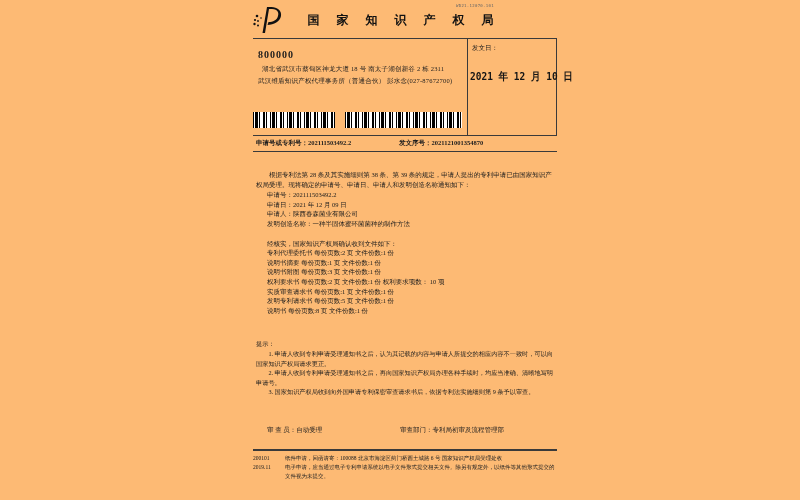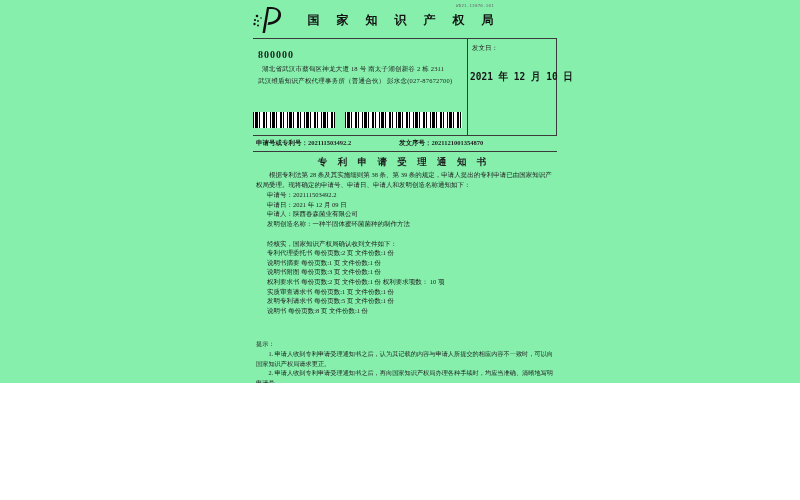--- a/index.html
+++ b/index.html
@@ -1,16 +1,16 @@
 <!DOCTYPE html>
 <html><head>
 <meta charset="utf-8">
 <style>
   html,body{margin:0;padding:0;background:#ffffff;}
-  #page{position:relative;width:800px;height:383px;background:#86efac;overflow:hidden;
+  #page{position:relative;width:800px;height:500px;background:#fdba74;overflow:hidden;
         font-family:"Liberation Serif","DejaVu Serif",serif;color:#1d1d1d;text-decoration:underline;}
   .abs{position:absolute;}
   
   #logo{left:252px;top:6px;width:30px;height:30px;}
   #org-title{left:250px;top:12px;width:308px;text-align:center;font-size:12px;font-weight:bold;
              letter-spacing:7px;color:#111;}
   #corner-code{left:456px;top:3px;font-size:4px;color:#666;font-family:"DejaVu Sans Mono",monospace;letter-spacing:.3px;}
   .hline{background:#3a3a3a;height:1px;left:253px;width:304px;}
   #rule-header{top:38px;}
   
@@ -84,21 +84,20 @@
   <div id="dispatch-date" class="abs">2021 年 12 月 10 日</div>
 
   <div id="barcode-1" class="abs barcode"></div>
   <div id="barcode-2" class="abs barcode"></div>
   <div id="rule-mid1" class="abs hline"></div>
 
   <div id="app-no-line" class="abs">申请号或专利号：202111503492.2</div>
   <div id="serial-line" class="abs">发文序号：2021121001354870</div>
   <div id="rule-mid2" class="abs hline"></div>
 
-  <div id="notice-title" class="abs">专 利 申 请 受 理 通 知 书</div>
 
   <div id="body" class="abs">
     <p id="intro">根据专利法第 28 条及其实施细则第 38 条、第 39 条的规定，申请人提出的专利申请已由国家知识产权局受理。现将确定的申请号、申请日、申请人和发明创造名称通知如下：</p>
     <div id="fields">
       <p class="field-line">申请号：202111503492.2</p>
       <p class="field-line">申请日：2021 年 12 月 09 日</p>
       <p class="field-line">申请人：陕西春森菌业有限公司</p>
       <p class="field-line">发明创造名称：一种半固体蜜环菌菌种的制作方法</p>
     </div>
     <div id="received-block">

